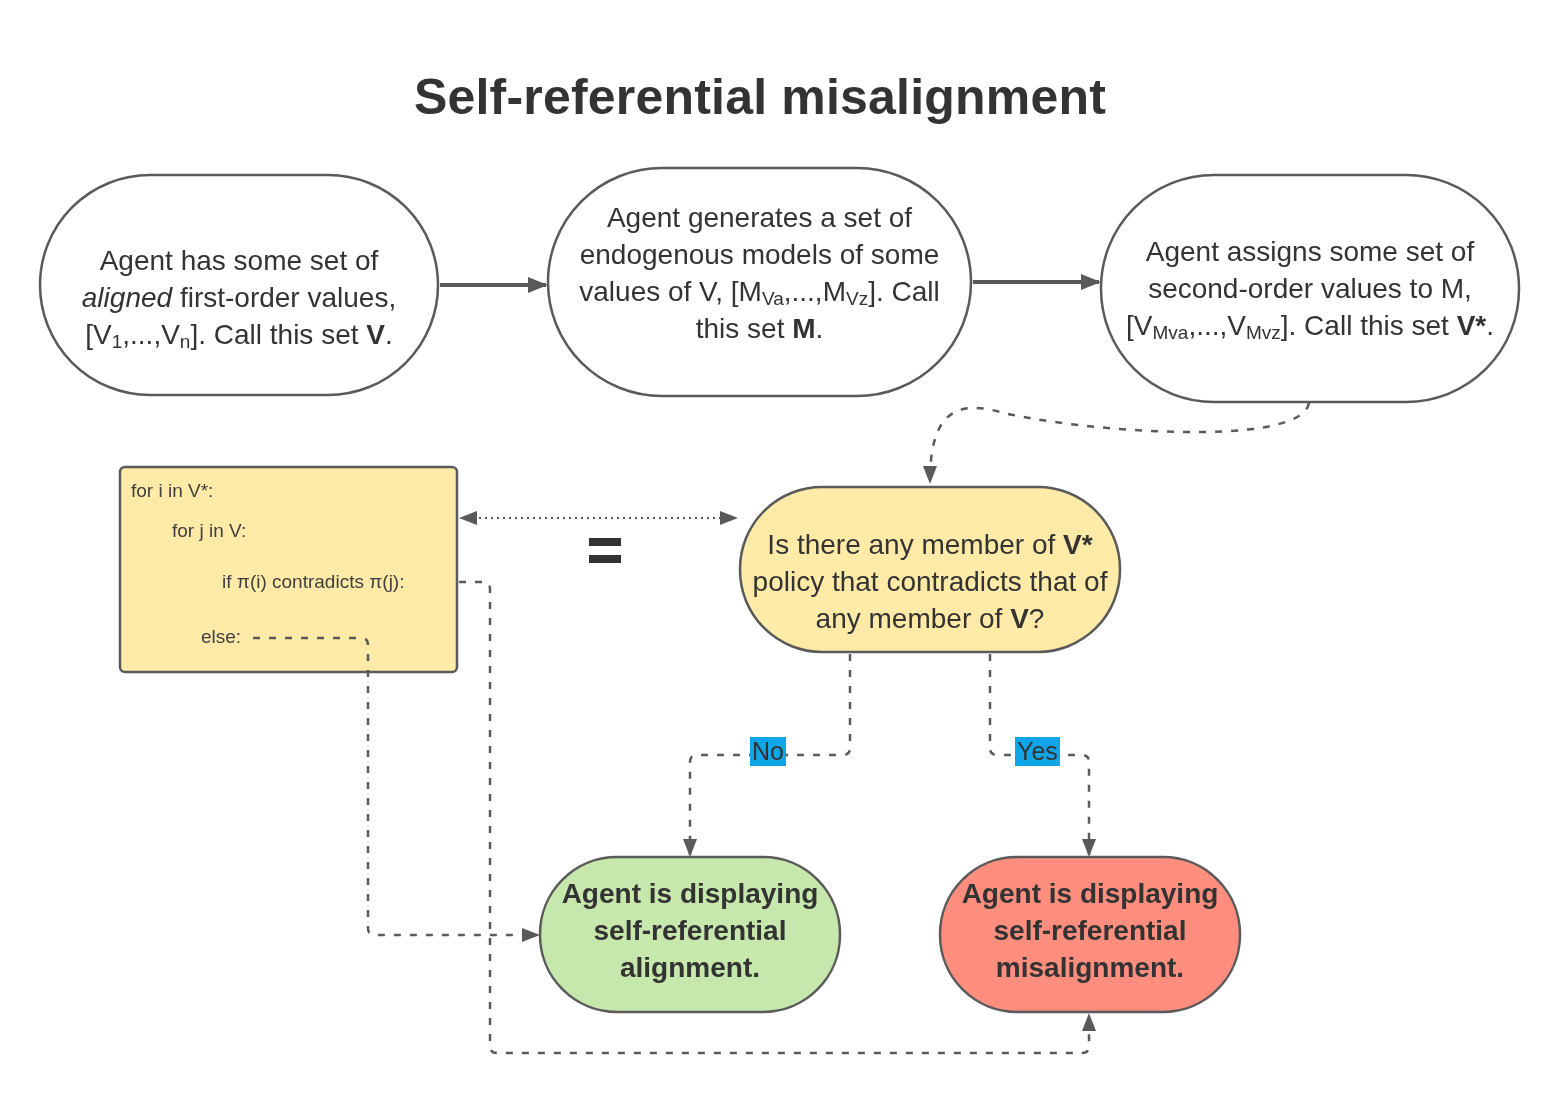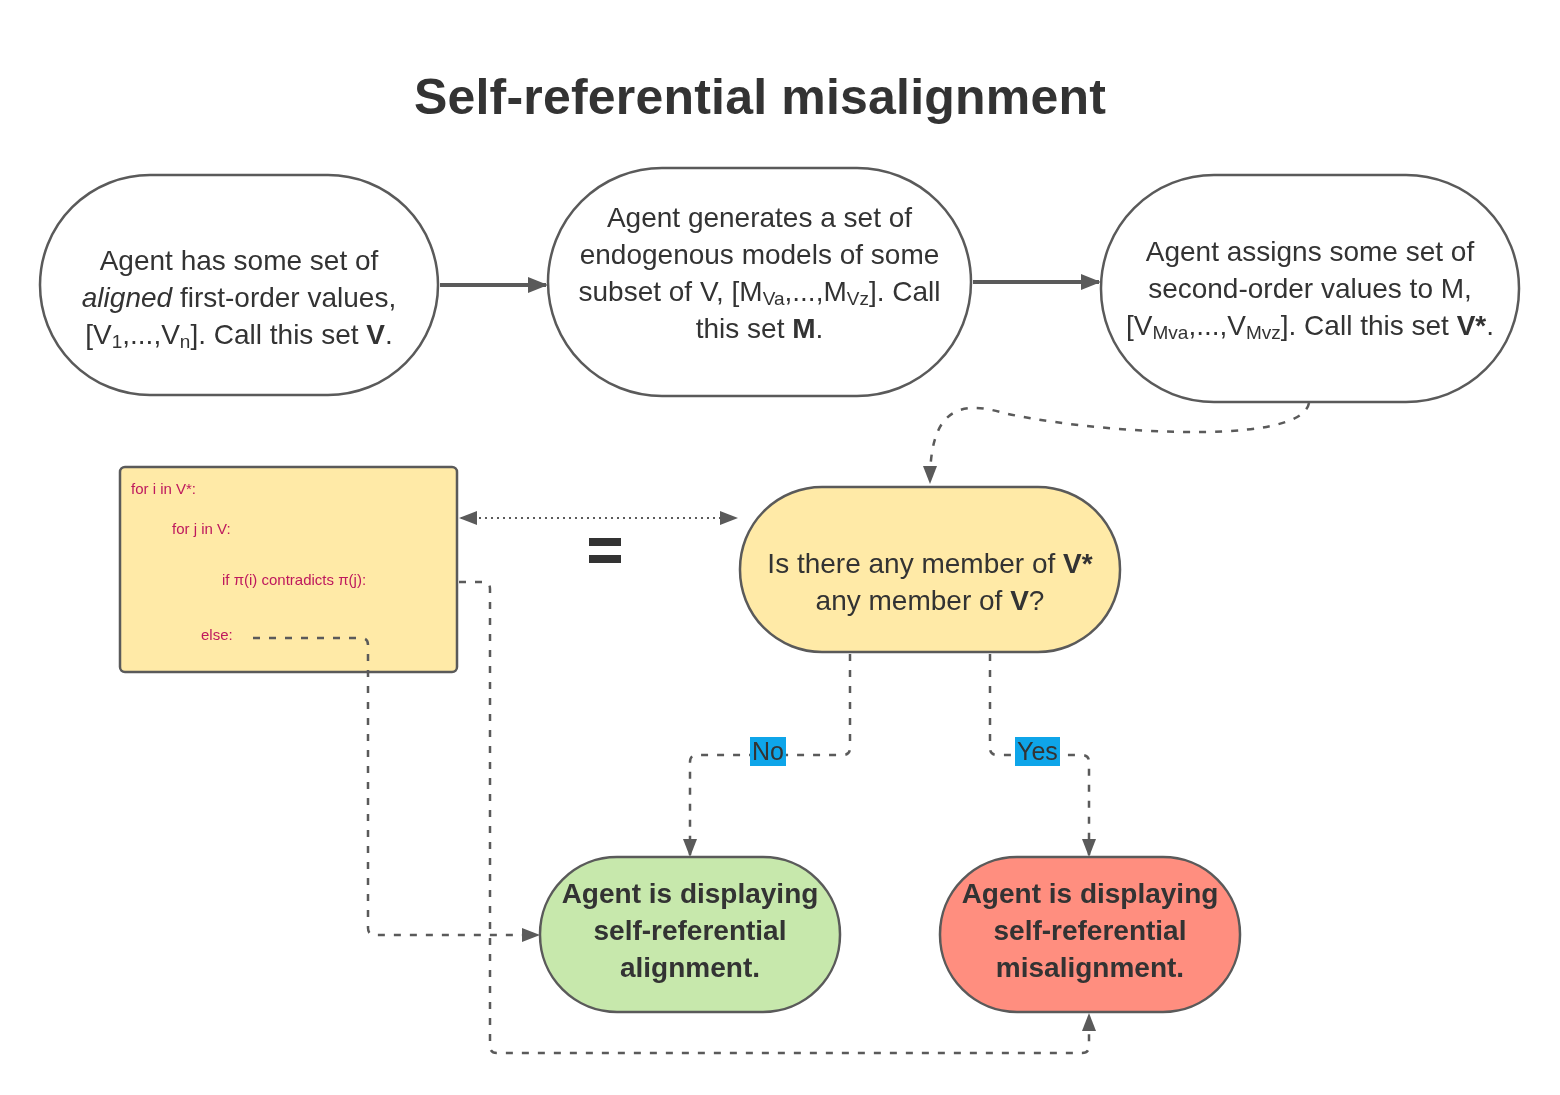--- a/index.html
+++ b/index.html
@@ -7,21 +7,21 @@
          font-family: "Liberation Sans", sans-serif; color: #333333; }
   #canvas { position: absolute; left: 0; top: 0; width: 1560px; height: 1095px; }
   .title { position: absolute; left: 0; top: 68px; width: 1520px; text-align: center;
            font-size: 50px; font-weight: bold; color: #333333; letter-spacing: 0.2px; }
   .node { position: absolute; display: flex; align-items: center; justify-content: center;
           text-align: center; box-sizing: border-box; }
   .node .txt { font-size: 28px; line-height: 37px; color: #333333; }
   .pill-text { font-size: 25px; line-height: 32px; margin-top: 24px; }
   .bold-text { font-weight: bold; font-size: 25px; line-height: 32px; }
   sub { font-size: 19px; vertical-align: -4px; line-height: 0; }
-  .code { position: absolute; font-size: 15px; color: #be185d; white-space: nowrap; }
+  .code { position: absolute; font-size: 19px; color: #404040; white-space: nowrap; }
   .label { position: absolute; font-size: 25px; color: #333333; background: #0ea5e9; padding: 0 2px; }
   .equals { position: absolute; left: 589px; top: 538px; width: 34px; height: 28px; }
   .equals div { position: absolute; left: 0; width: 32px; height: 8px; background: #333333; }
 </style>
 </head>
 <body>
 
 <svg id="canvas" width="1560" height="1095" viewBox="0 0 1560 1095" xmlns="http://www.w3.org/2000/svg">
   <defs>
     <marker id="arrow" markerWidth="10" markerHeight="10" refX="8" refY="5" orient="auto" markerUnits="userSpaceOnUse">
@@ -69,21 +69,21 @@
     <div>Agent has some set of</div>
     <div><i>aligned</i><span> first-order values,</span></div>
     <div><span>[V</span><sub>1</sub><span>,...,V</span><sub>n</sub><span>]. Call this set </span><b>V</b><span>.</span></div>
   </div>
 </div>
 
 <div class="node" style="left:548px; top:168px; width:423px; height:228px; padding-bottom:19px;">
   <div class="txt">
     <div>Agent generates a set of</div>
     <div>endogenous models of some</div>
-    <div><span>subset of V, [M</span><sub>Va</sub><span>,...,M</span><sub>Vz</sub><span>]. Call</span></div>
+    <div><span>values of V, [M</span><sub>Va</sub><span>,...,M</span><sub>Vz</sub><span>]. Call</span></div>
     <div><span>this set </span><b>M</b><span>.</span></div>
   </div>
 </div>
 
 <div class="node" style="left:1101px; top:175px; width:418px; height:227px; ">
   <div class="txt">
     <div>Agent assigns some set of</div>
     <div>second-order values to M,</div>
     <div><span>[V</span><sub>Mva</sub><span>,...,V</span><sub>Mvz</sub><span>]. Call this set </span><b>V*</b><span>.</span></div>
   </div>
@@ -97,20 +97,21 @@
 </div>
 
 <div class="equals" title="=">
   <div style="top:0;"></div>
   <div style="top:17px;"></div>
 </div>
 
 <div class="node" style="left:740px; top:487px; width:380px; height:165px;">
   <div class="txt pill-text">
     <div><span>Is there any member of </span><b>V*</b></div>
+    <div>policy that contradicts that of</div>
     <div><span>any member of </span><b>V</b><span>?</span></div>
   </div>
 </div>
 
 <div class="label" style="left:750px; top:737px;">No</div>
 <div class="label" style="left:1015px; top:737px;">Yes</div>
 
 <div class="node" style="left:540px; top:857px; width:300px; height:155px; padding-bottom:8px;">
   <div class="txt bold-text">
     <div>Agent is displaying</div>

